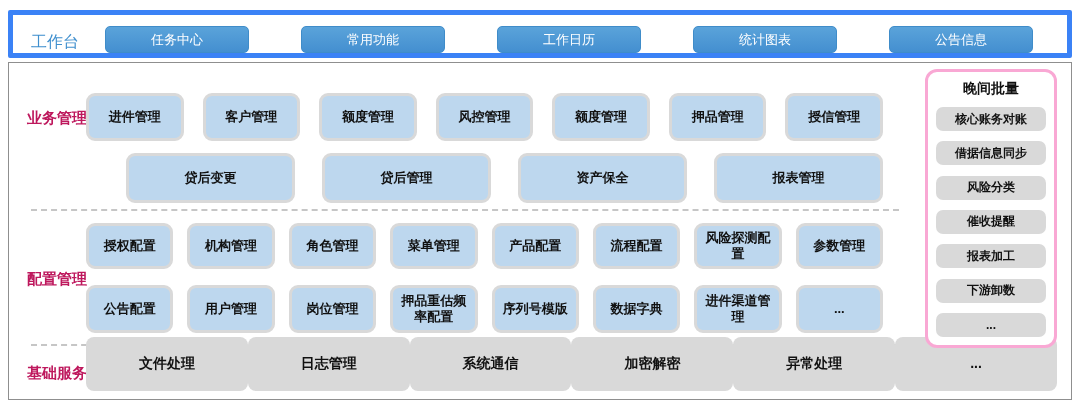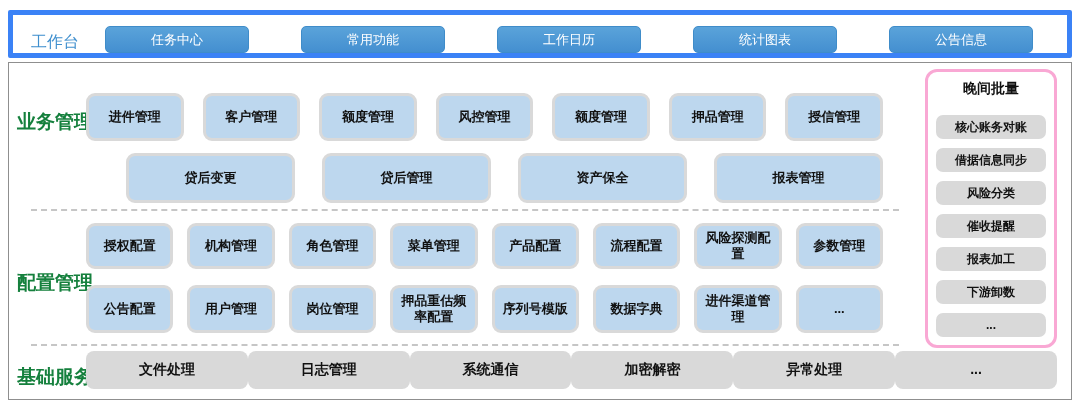--- a/index.html
+++ b/index.html
@@ -35,32 +35,32 @@
     cursor: pointer; white-space: nowrap;
   }
 
   
   .main {
     position: absolute; left: 8px; top: 62px; right: 8px; bottom: 6px;
     border: 1.5px solid #8f8f8f; background: #ffffff;
   }
   .sec-label {
     position: absolute; left: 8px; width: 70px; text-align: right;
-    font-size: 19px; font-weight: bold; color: #15803d; white-space: nowrap;
+    font-size: 15px; font-weight: bold; color: #be185d; white-space: nowrap;
   }
   .lbl-biz  { top: 46px; }
   .lbl-cfg  { top: 207px; }
   .lbl-base { top: 301px; }
 
   .row { position: absolute; left: 77px; right: 188px; display: flex; }
   .row-biz1 { top: 30px;  height: 48px; gap: 19px; }
   .row-biz2 { top: 90px;  height: 50px; gap: 27px; padding-left: 40px; }
   .row-cfg1 { top: 160px; height: 46px; gap: 14px; }
   .row-cfg2 { top: 222px; height: 48px; gap: 14px; }
-  .row-base { top: 288px; height: 38px; right: 14px; }
+  .row-base { top: 274px; height: 54px; right: 14px; }
 
   .box {
     flex: 1; display: flex; align-items: center; justify-content: center;
     text-align: center; font-size: 13px; font-weight: bold; color: #111111;
     border-radius: 9px; padding: 2px 6px; line-height: 1.25;
     cursor: pointer;
   }
   .row-biz1 .box, .row-biz2 .box, .row-cfg1 .box, .row-cfg2 .box {
     background: #bdd7ee; border: 3px solid #d9d9d9;
   }
@@ -81,21 +81,21 @@
     background: #ffffff; border: 3px solid #f9a8d4; border-radius: 12px;
     display: flex; flex-direction: column; align-items: stretch;
     padding: 6px 8px 8px 8px;
   }
   .panel-title {
     text-align: center; font-size: 14px; font-weight: bold; color: #111111;
     height: 21px; line-height: 20px; flex: 0 0 auto;
   }
   .panel-items {
     flex: 1; display: flex; flex-direction: column; justify-content: space-between;
-    margin-top: 16px;
+    margin-top: 8px;
   }
   .pitem {
     height: 24px; border-radius: 7px; background: #d9d9d9;
     display: flex; align-items: center; justify-content: center;
     font-size: 12px; font-weight: bold; color: #111111; white-space: nowrap;
     cursor: pointer;
   }
 </style>
 </head>
 <body>

